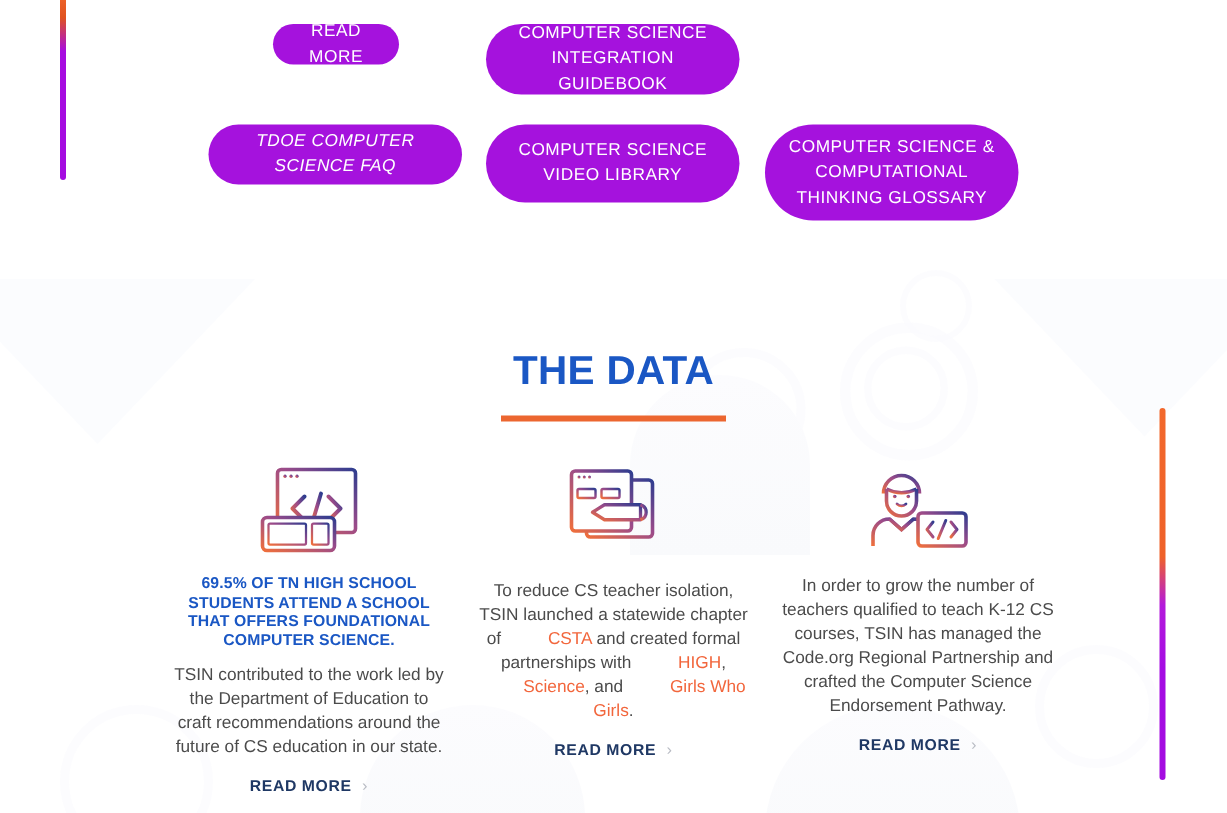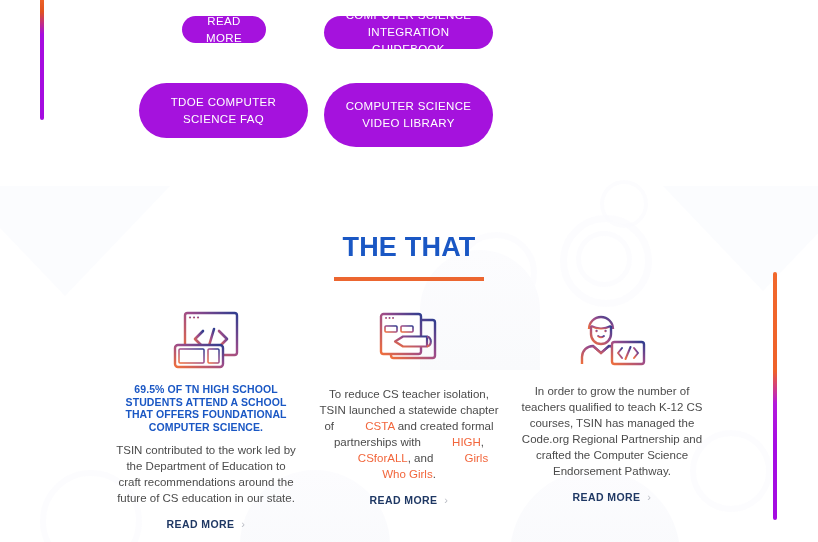--- a/index.html
+++ b/index.html
@@ -98,24 +98,24 @@
     display: flex;
     align-items: center;
     justify-content: center;
     padding: 0 14px;
     box-sizing: border-box;
     cursor: pointer;
     font-family: "Liberation Sans", sans-serif;
   }
 
   .pill-r1c1 { left: 182px; top: 16px;  width: 84px;  height: 27px; }
-  .pill-r1c2 { left: 324px; top: 16px;  width: 169px; height: 33px; }
+  .pill-r1c2 { left: 324px; top: 16px;  width: 169px; height: 47px; }
   .pill-r1c3 { left: 510px; top: 16px;  width: 169px; height: 47px; }
-  .pill-r2c1 { left: 139px; top: 83px;  width: 169px; height: 55px; }
-  .pill-r2c2 { left: 324px; top: 83px;  width: 169px; height: 64px; }
+  .pill-r2c1 { left: 139px; top: 83px;  width: 169px; height: 40px; font-style: italic; }
+  .pill-r2c2 { left: 324px; top: 83px;  width: 169px; height: 52px; }
   .pill-r2c3 { left: 510px; top: 83px;  width: 169px; height: 64px; }
 
   
   .data-section {
     position: absolute;
     left: 0; top: 170px;
     width: 818px;
   }
   .data-title {
     text-align: center;
@@ -215,24 +215,25 @@
 </div>
 
 <div class="accent-bar accent-left"></div>
 <div class="accent-bar accent-right"></div>
 
 <div class="pill-section">
   <button class="pill pill-r1c1">READ MORE</button>
   <button class="pill pill-r1c2">COMPUTER SCIENCE INTEGRATION GUIDEBOOK</button>
   <button class="pill pill-r2c1">TDOE COMPUTER SCIENCE FAQ</button>
   <button class="pill pill-r2c2">COMPUTER SCIENCE VIDEO LIBRARY</button>
+  <button class="pill pill-r2c3">COMPUTER SCIENCE &amp; COMPUTATIONAL THINKING GLOSSARY</button>
 </div>
 
 <div class="data-section">
-  <h2 class="data-title">THE THAT</h2>
+  <h2 class="data-title">THE DATA</h2>
   <div class="data-underline"></div>
 
   <div class="cards">
 
     <div class="card card-1">
       <div class="card-icon">
         <svg width="72" height="64" viewBox="0 0 72 64" fill="none">
           <defs>
             <linearGradient id="g1" x1="0" y1="1" x2="1" y2="0">
               <stop offset="0" stop-color="#ef6f3c"></stop>
@@ -292,21 +293,21 @@
           <rect x="28" y="14" width="12" height="6" rx="1" stroke="url(#g2)" stroke-width="1.6" fill="none"></rect>
           <line x1="12" y1="25" x2="28" y2="25" stroke="url(#g2)" stroke-width="1.8" stroke-linecap="round"></line>
           <line x1="12" y1="29.5" x2="24" y2="29.5" stroke="url(#g2)" stroke-width="1.8" stroke-linecap="round"></line>
           <line x1="12" y1="34" x2="40" y2="34" stroke="url(#g2)" stroke-width="1.8" stroke-linecap="round"></line>
           <line x1="12" y1="38" x2="34" y2="38" stroke="url(#g2)" stroke-width="1.8" stroke-linecap="round"></line>
           <path d="M22 29.5 L30 24.5 L54 24.5 L54 34.5 L30 34.5 Z" fill="#fff" stroke="url(#g2)" stroke-width="2.2" stroke-linejoin="round"></path>
           <line x1="30" y1="24.5" x2="30" y2="34.5" stroke="url(#g2)" stroke-width="1.8"></line>
           <path d="M54 24.5 a5.2 5.2 0 0 1 0 10" stroke="url(#g2)" stroke-width="2.2" fill="none"></path>
         </svg>
       </div>
-      <p class="card-body" id="card2-body">To reduce CS teacher isolation, TSIN launched a statewide chapter of <a class="inline-link">CSTA</a> and created formal partnerships with <a class="inline-link">HIGH</a>, <a class="inline-link">CSforALL</a>, and <a class="inline-link">Girls Who Girls</a>.</p>
+      <p class="card-body" id="card2-body">To reduce CS teacher isolation, TSIN launched a statewide chapter of <a class="inline-link">CSTA</a> and created formal partnerships with <a class="inline-link">HIGH</a>, <a class="inline-link">Science</a>, and <a class="inline-link">Girls Who Girls</a>.</p>
       <a class="read-more">
         <span>READ MORE</span>
         <span class="chev">›</span>
       </a>
     </div>
 
     <div class="card card-3">
       <div class="card-icon">
         <svg width="74" height="64" viewBox="0 0 74 64" fill="none">
           <defs>

